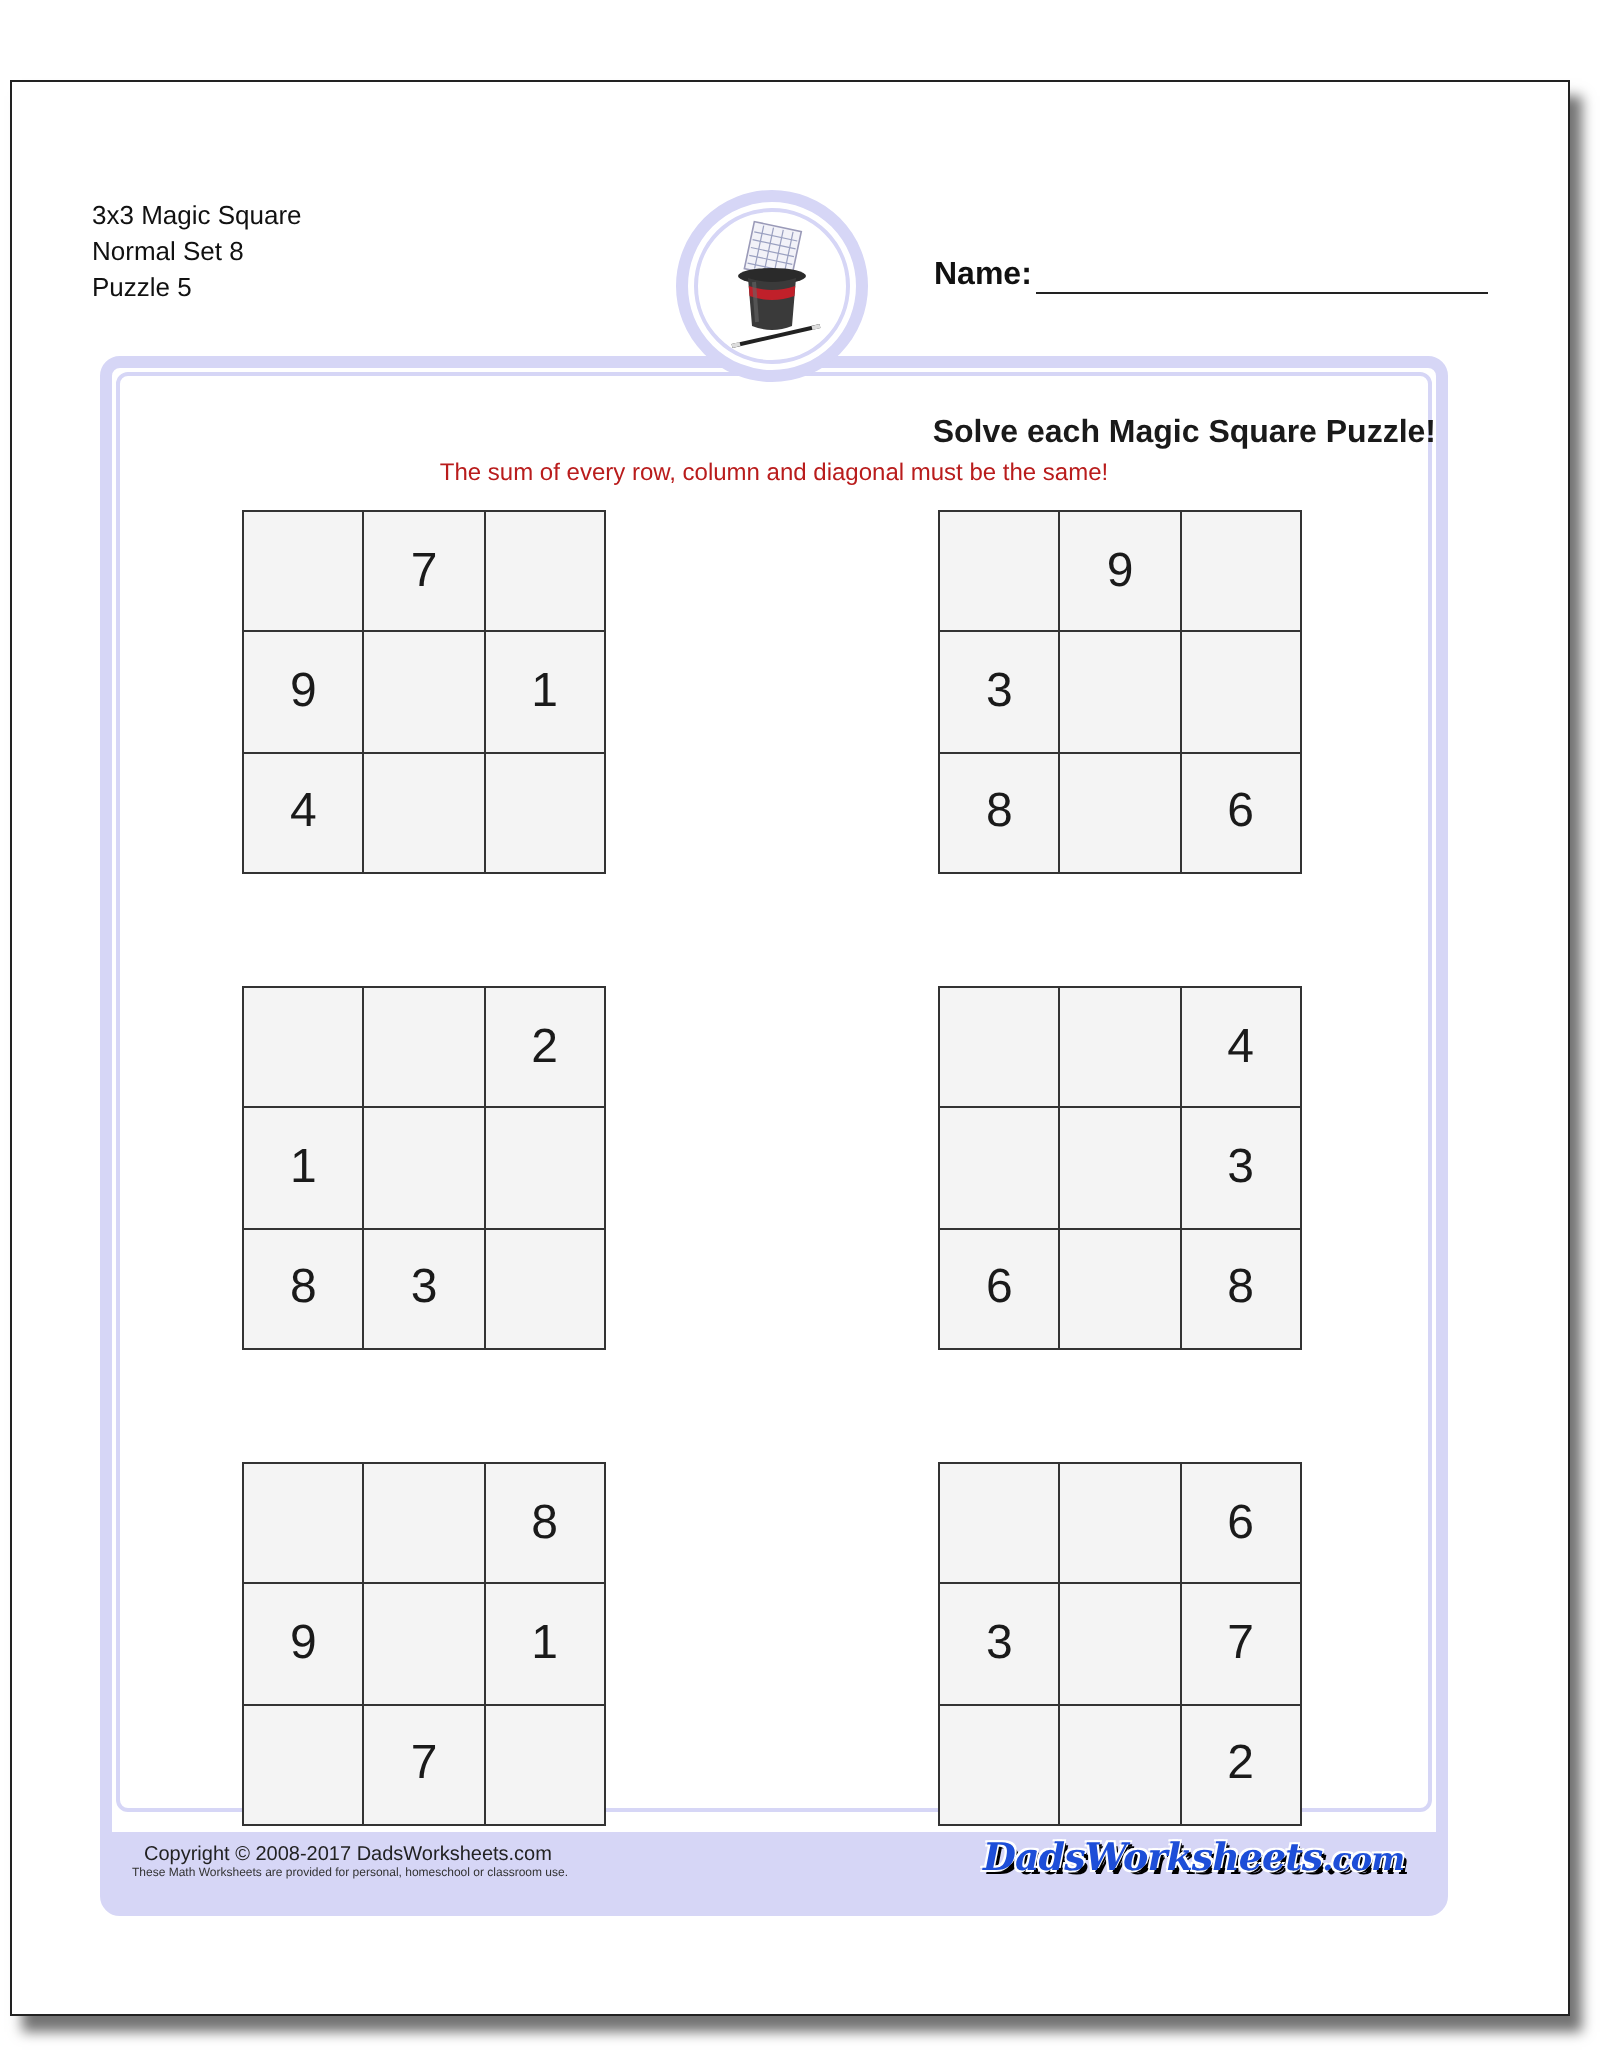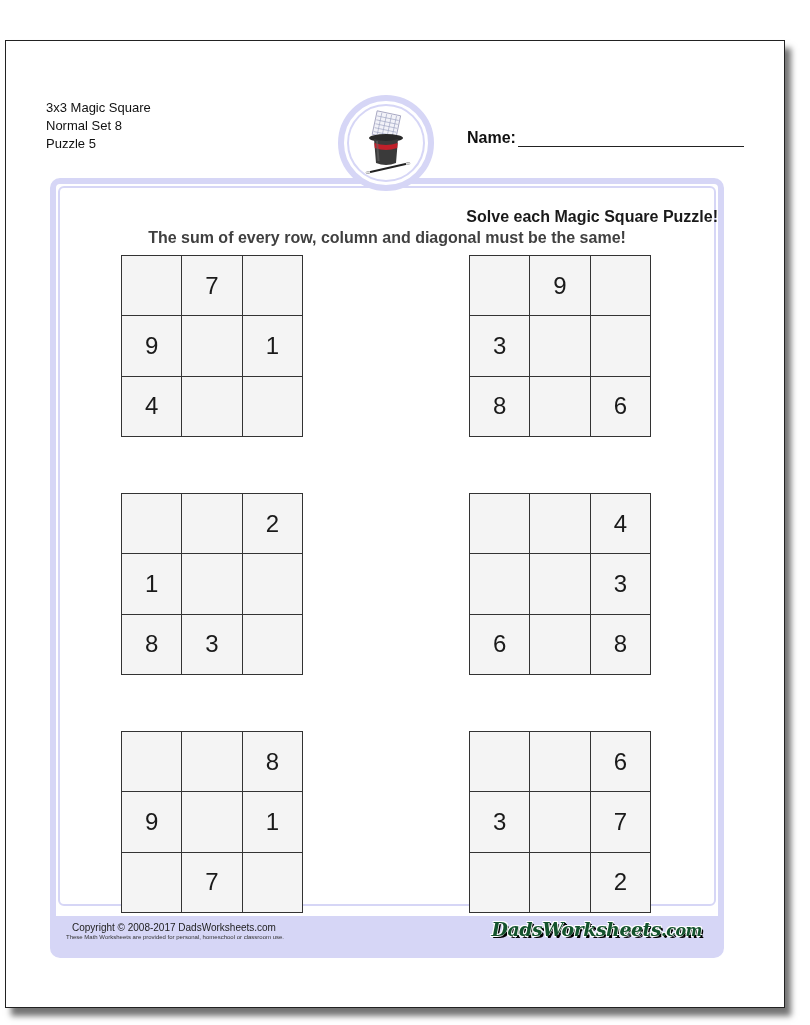--- a/index.html
+++ b/index.html
@@ -35,27 +35,27 @@
     position: absolute; left: 2px; top: 2px; right: 2px; bottom: 46px;
     border: 2px solid #d6d6f6; border-radius: 6px; box-sizing: border-box;
   }
   .footer-bar {
     position: absolute; left: 0; right: 0; bottom: 0; height: 36px; background: #d6d6f6;
   }
   .copyright { position: absolute; left: 16px; top: 6px; font-size: 10px; color: #222; }
   .usage { position: absolute; left: 10px; top: 18px; font-size: 6px; color: #333; }
   .brand {
     position: absolute; right: 16px; top: 2px; font-family: "DejaVu Serif", serif; font-style: italic;
-    font-weight: bold; font-size: 19px; color: #14532d; letter-spacing: -0.5px;
+    font-weight: bold; font-size: 19px; color: #1d4ed8; letter-spacing: -0.5px;
     text-shadow: -1px -1px 0 #fff, 1px -1px 0 #fff, -1px 1px 0 #fff, 1px 1px 0 #000, 2px 2px 0 #000;
   }
   .brand .sub { font-size: 16px; }
 
   .title { position: absolute; left: 0; right: 0; top: 24px; text-align: right; font-size: 16px; font-weight: bold; color: #1a1a1a; margin-left: 27px; }
-  .subtitle { position: absolute; left: 0; right: 0; top: 45px; text-align: center; font-size: 16px; font-weight: bold; color: #404040; }
+  .subtitle { position: absolute; left: 0; right: 0; top: 45px; text-align: center; font-size: 12px; font-weight: normal; color: #b91c1c; }
 
   .grid {
     position: absolute; width: 182px; height: 182px; display: grid;
     grid-template-columns: repeat(3, 1fr); grid-template-rows: repeat(3, 1fr);
     border-top: 1px solid #333; border-left: 1px solid #333; box-sizing: border-box;
   }
   .cell {
     border-right: 1px solid #333; border-bottom: 1px solid #333; background: #f4f4f4;
     display: flex; align-items: center; justify-content: center;
     font-size: 24px; color: #1a1a1a;

